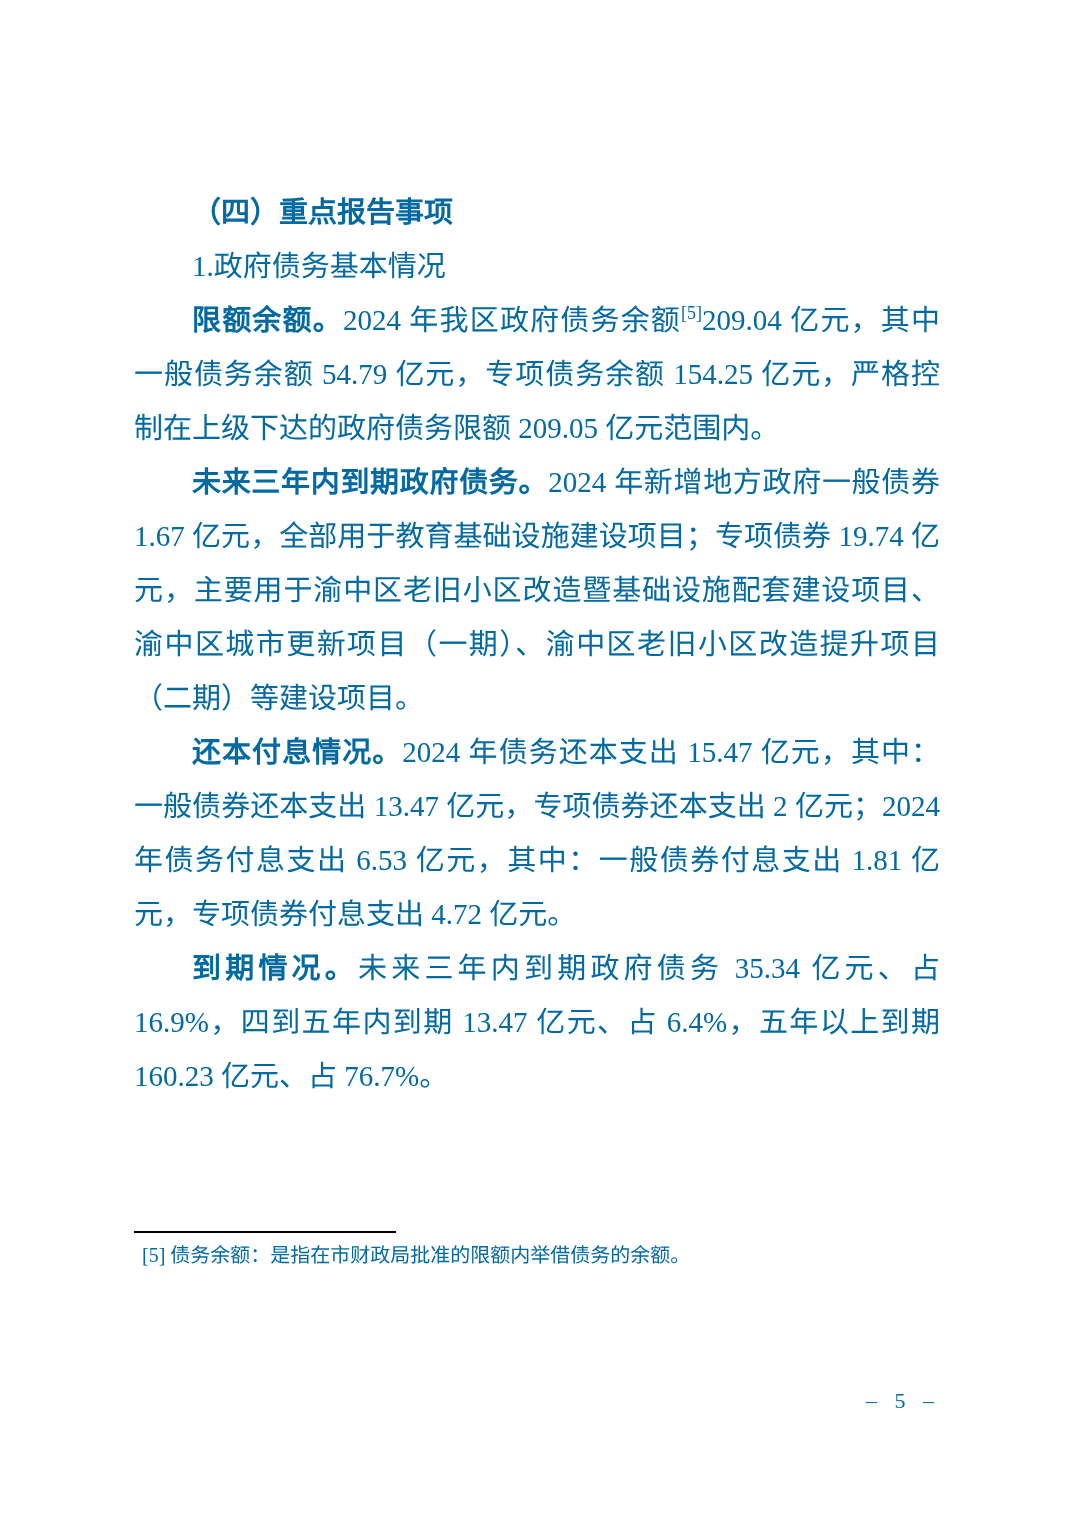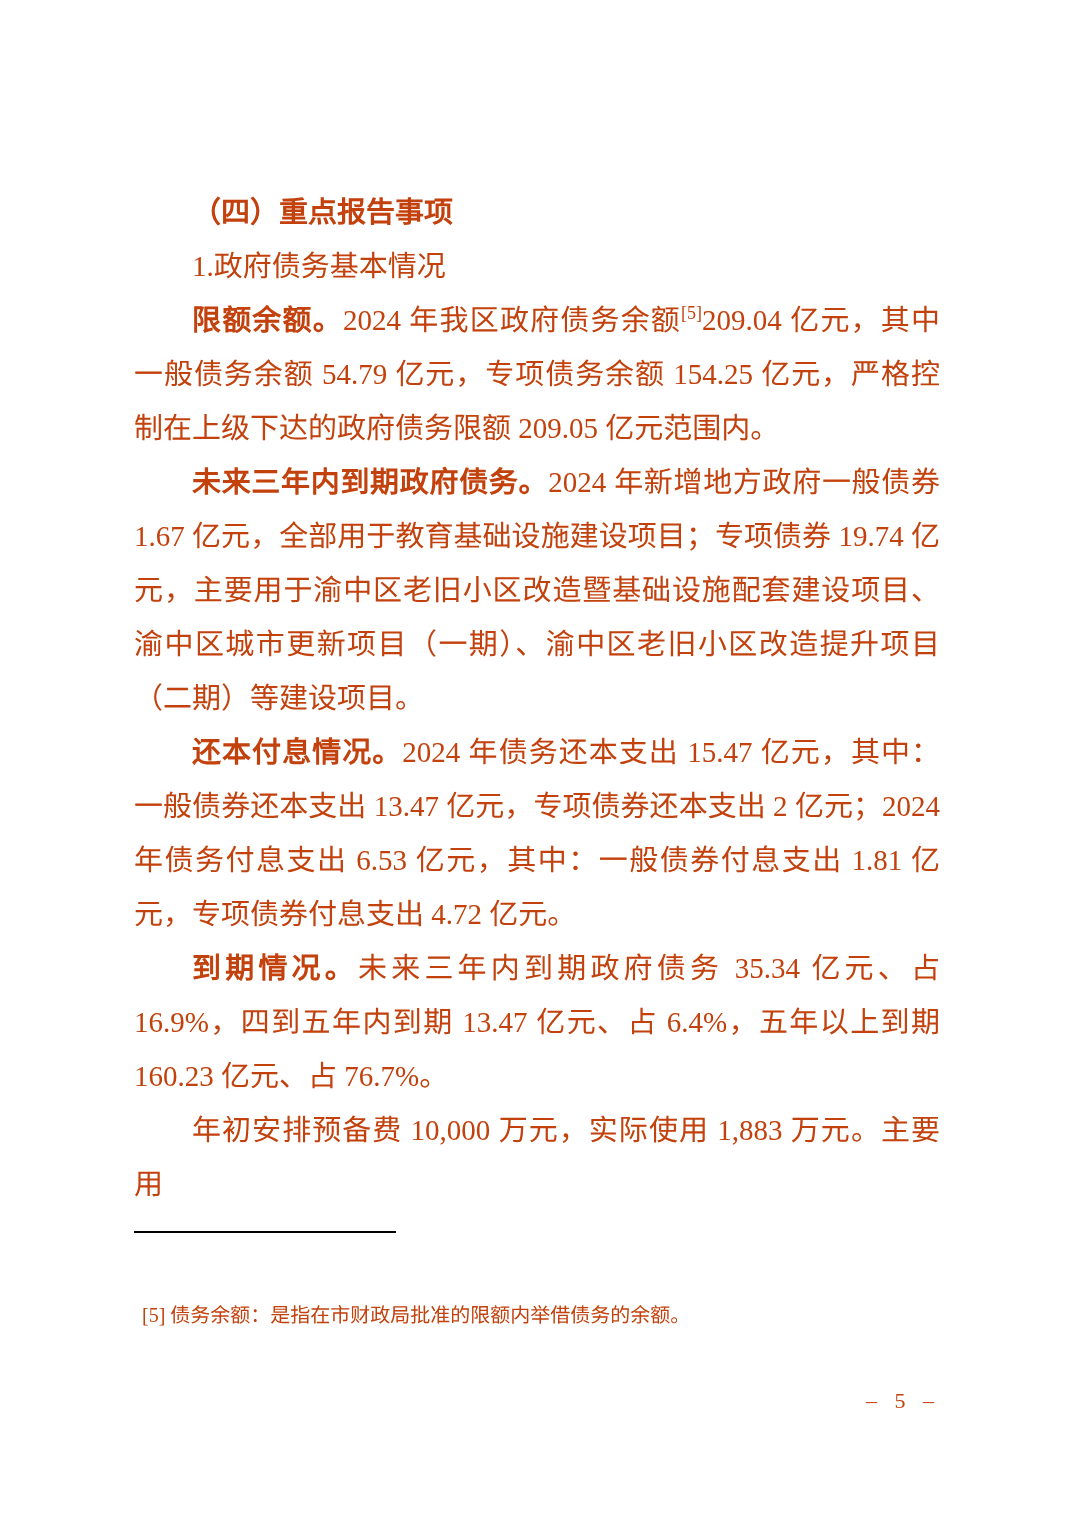--- a/index.html
+++ b/index.html
@@ -5,21 +5,21 @@
   html, body {
     margin: 0;
     padding: 0;
     background: #ffffff;
   }
   .page {
     position: relative;
     width: 1074px;
     height: 1520px;
     background: #ffffff;
-    color: #c2410c;
+    color: #0369a1;
     font-family: "Liberation Serif", "DejaVu Serif", serif;
     overflow: hidden;
   }
   .content {
     position: absolute;
     left: 134px;
     top: 185px;
     width: 806px;
     font-size: 29px;
     line-height: 54px;
@@ -47,21 +47,21 @@
     position: absolute;
     left: 134px;
     top: 1231px;
     width: 262px;
     height: 0;
     border-top: 2px solid #000000;
   }
   .footnotes {
     position: absolute;
     left: 134px;
-    top: 1300px;
+    top: 1240px;
     width: 820px;
     font-size: 20px;
     line-height: 30px;
     text-align: justify;
   }
   .footnotes p {
     margin: 0;
     text-indent: 8px;
   }
   .page-number {
@@ -98,23 +98,20 @@
 
     <p class="body-p">
       <span class="lead">还本付息情况。</span><span>2024 年债务还本支出 15.47 亿元，其中：一般债券还本支出 13.47 亿元，专项债券还本支出 2 亿元；2024 年债务付息支出 6.53 亿元，其中：一般债券付息支出 1.81 亿元，专项债券付息支出 4.72 亿元。</span>
     </p>
 
     <p class="body-p">
       <span class="lead">到期情况。</span><span>未来三年内到期政府债务 35.34 亿元、占 16.9%，四到五年内到期 13.47 亿元、占 6.4%，五年以上到期 160.23 亿元、占 76.7%。</span>
     </p>
 
 
-    <p class="body-p">
-      <span>年初安排预备费 10,000 万元，实际使用 1,883 万元。主要用</span>
-    </p>
 
   </div>
 
   <div class="fn-rule"></div>
 
   <div class="footnotes">
     <p>
       <span>[5]</span><span> 债务余额：是指在市财政局批准的限额内举借债务的余额。</span>
     </p>
   </div>

